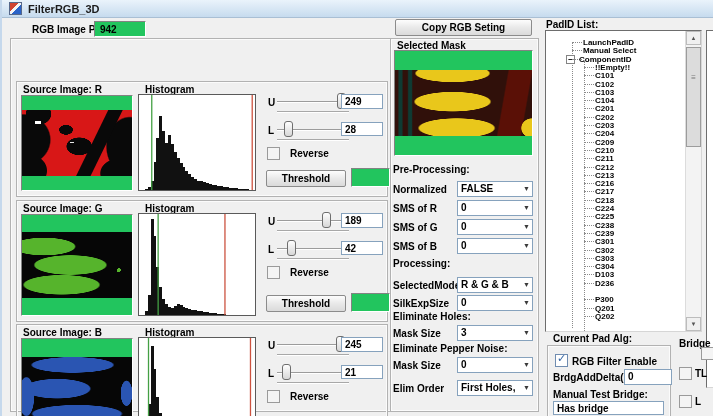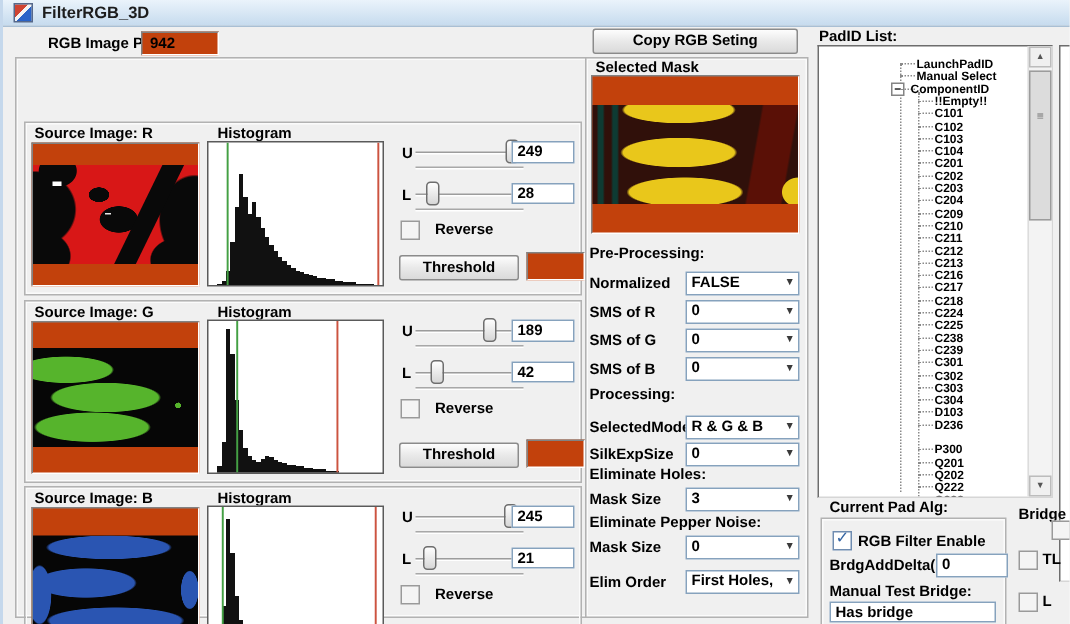--- a/index.html
+++ b/index.html
@@ -8,21 +8,21 @@
     border-left:2px solid #c5d8ec;box-sizing:border-box;}
   .titlebar{position:absolute;left:-2px;top:0;width:715px;height:18px;
     background:linear-gradient(#eaf3fb,#c6dbee);border-bottom:1px solid #a9bfd4;
     display:flex;align-items:center;padding-left:9px;box-sizing:border-box;}
   .app-icon{width:11px;height:11px;margin-right:6px;border:1px solid #56688a;
     background:linear-gradient(135deg,#d04432 0 38%,#f4f4f4 38% 55%,#2a63c8 55%);}
   .title-text{font-size:11px;color:#1c1c1c;}
 
   .lbl{position:absolute;font-size:10px;white-space:nowrap;line-height:11px;}
   .etched{border:1px solid #b2b2b2;box-shadow:inset 0 0 0 1px #fbfbfb;background:#f0f0f0;}
-  .sunken{border:1px solid;border-color:#828282 #ffffff #ffffff #828282;background:#c2410c;}
+  .sunken{border:1px solid;border-color:#828282 #ffffff #ffffff #828282;background:#22c55e;}
   .valbox{position:absolute;background:#fff;border:1px solid #86a2bd;font-size:10px;
     padding:1px 0 0 3px;box-sizing:border-box;line-height:12px;}
   .btn{position:absolute;text-align:center;font-size:10px;line-height:15px;border:1px solid #8b8b8b;
     border-radius:2px;background:linear-gradient(#fdfdfd,#e9e9e9 50%,#dadada);box-sizing:border-box;}
 
   .panel{position:absolute;}
   .left-panel{left:8px;top:38px;width:380px;height:372px;}
   .mid-panel{left:388px;top:38px;width:147px;height:372px;}
 
   .chgroup{position:absolute;left:5px;width:370px;border:1px solid #b2b2b2;
@@ -60,21 +60,21 @@
   .sec-header{position:absolute;left:391px;font-size:10px;white-space:nowrap;line-height:11px;}
   .dd-label{left:391px;}
   .dropdown{position:absolute;left:455px;width:76px;height:16px;background:#fff;
     border:1px solid #86a2bd;box-sizing:border-box;}
   .dd-value{position:absolute;left:3px;top:1px;font-size:10px;white-space:nowrap;}
   .dd-arrow{position:absolute;right:2px;top:3px;font-size:7px;color:#3a3a3a;}
 
   .padid-title{left:544px;top:19px;}
   .treebox{position:absolute;left:543px;top:30px;width:157px;height:302px;background:#fff;
     border:1px solid;border-color:#6d6d6d #d6d6d6 #d6d6d6 #6d6d6d;box-sizing:border-box;}
-  .tree-content{position:absolute;left:0;top:0;bottom:0;width:140px;overflow:hidden;margin-left:28px;}
+  .tree-content{position:absolute;left:0;top:0;bottom:0;width:140px;overflow:hidden;}
   .tree-item{position:absolute;left:0;width:100%;height:9px;font-size:8px;line-height:9px;white-space:nowrap;}
   .tree-label{position:absolute;}
   .d1 .tree-label{left:37px;} .d2 .tree-label{left:49px;} .has-exp .tree-label{left:33px;}
   .stub{position:absolute;top:4px;border-top:1px dotted #8a8a8a;}
   .d1 .stub{left:26px;width:10px;} .d2 .stub{left:38px;width:10px;}
   .expander{position:absolute;left:20px;top:0;width:9px;height:9px;border:1px solid #848484;background:#fff;
     font-size:8px;line-height:7px;text-align:center;box-sizing:border-box;}
   .spine{position:absolute;border-left:1px dotted #8a8a8a;width:0;}
   .scrollbar{position:absolute;right:0;top:0;bottom:0;width:15px;background:#f3f3f3;border-left:1px solid #dcdcdc;}
   .sb-btn{position:absolute;left:0;width:15px;height:14px;background:#f0f0f0;border:1px solid #bcbcbc;
@@ -382,24 +382,20 @@
           <span class="tree-label">P300</span>
         </div>
         <div class="tree-item d2" style="top: 272.6px;">
           <span class="stub"></span>
           <span class="tree-label">Q201</span>
         </div>
         <div class="tree-item d2" style="top: 280.9px;">
           <span class="stub"></span>
           <span class="tree-label">Q202</span>
         </div>
-        <div class="tree-item d2" style="top: 289.2px;">
-          <span class="stub"></span>
-          <span class="tree-label">Q222</span>
-        </div>
         <div class="tree-item d2" style="top: 297.5px;">
           <span class="tree-label">Q233</span>
         </div>
       </div>
     <div class="scrollbar">
       <div class="sb-btn sb-up">▲</div>
       <div class="sb-thumb">≡</div>
       <div class="sb-btn sb-down">▼</div>
     </div>
   </div>

